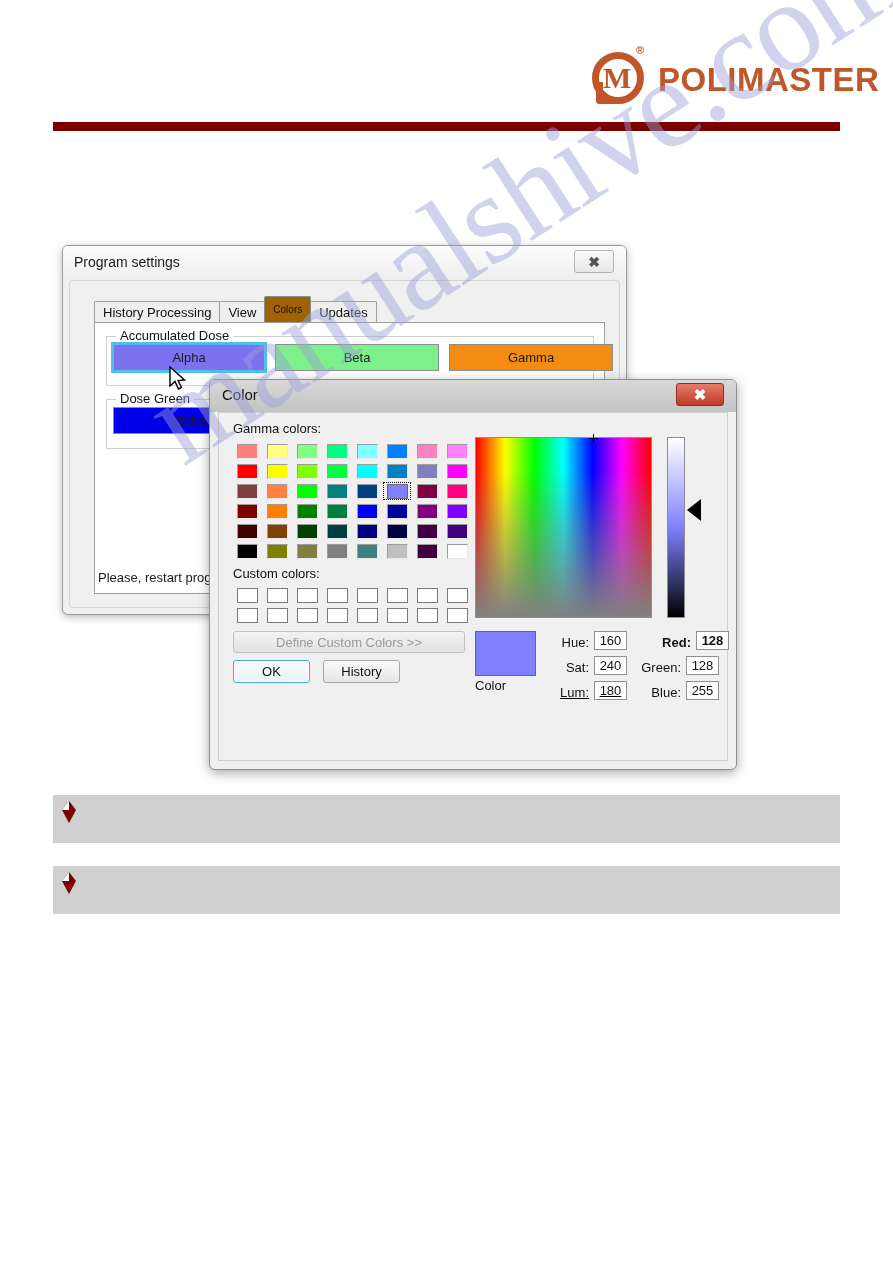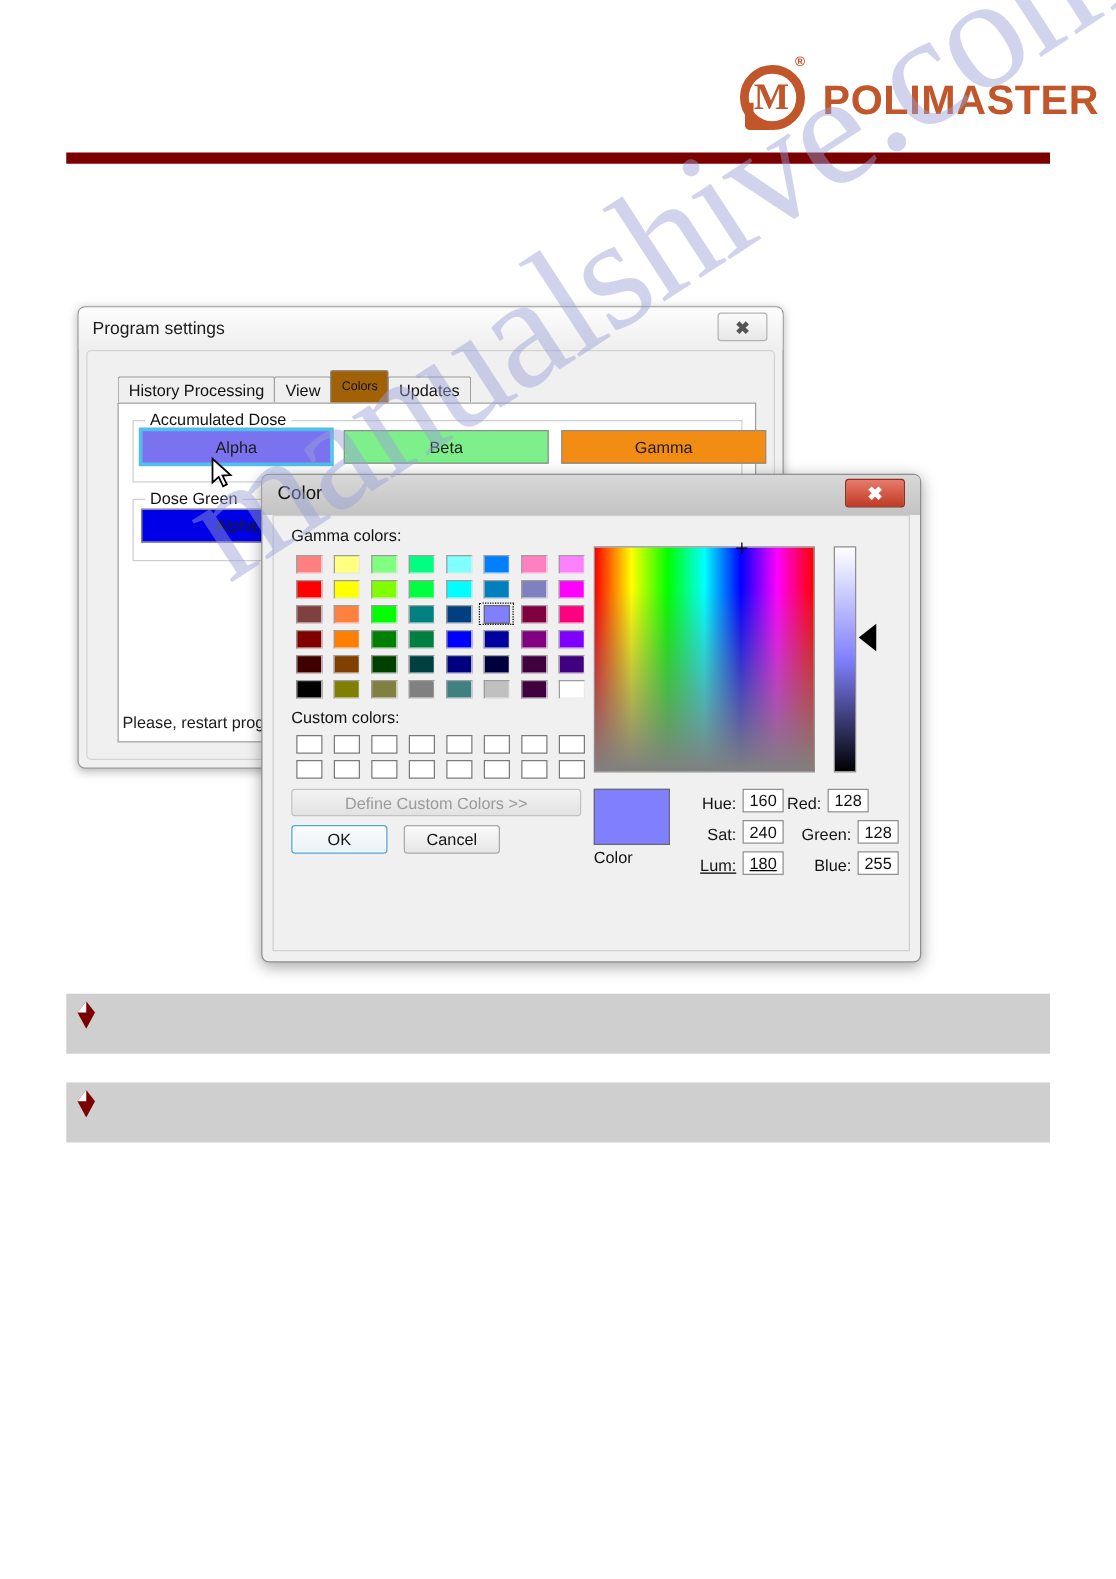--- a/index.html
+++ b/index.html
@@ -558,21 +558,21 @@
         </div>
       </div>
 
     <div id="define-btn">
       <span>Define Custom Colors &gt;&gt;</span>
     </div>
     <div id="ok-btn">
       <span>OK</span>
     </div>
     <div id="cancel-btn">
-      <span>Cancel</span>
+      <span>History</span>
     </div>
 
     <div id="spectrum">
       <div class="cross-marker" style="left:113px; top:-4px;"></div>
     </div>
     <div id="lum-strip"></div>
     <div id="lum-arrow"></div>
 
     <div id="color-preview" style="background: rgb(128, 128, 255);"></div>
     <div id="lbl-colorprev">Color</div>
@@ -583,21 +583,21 @@
     </div>
     <div class="field-row" style="left:322px; top:243px;">
       <div class="field-label">Sat:</div>
       <div class="field-box">240</div>
     </div>
     <div class="field-row" style="left:322px; top:268px;text-decoration:underline;">
       <div class="field-label">Lum:</div>
       <div class="field-box">180</div>
     </div>
 
-    <div class="field-row" style="left:382px; top:218px;">
+    <div class="field-row" style="left:416px; top:218px;font-weight:bold;">
       <div class="field-label wide">Red:</div>
       <div class="field-box">128</div>
     </div>
     <div class="field-row" style="left:406px; top:243px;">
       <div class="field-label wide">Green:</div>
       <div class="field-box">128</div>
     </div>
     <div class="field-row" style="left:406px; top:268px;">
       <div class="field-label wide">Blue:</div>
       <div class="field-box">255</div>

